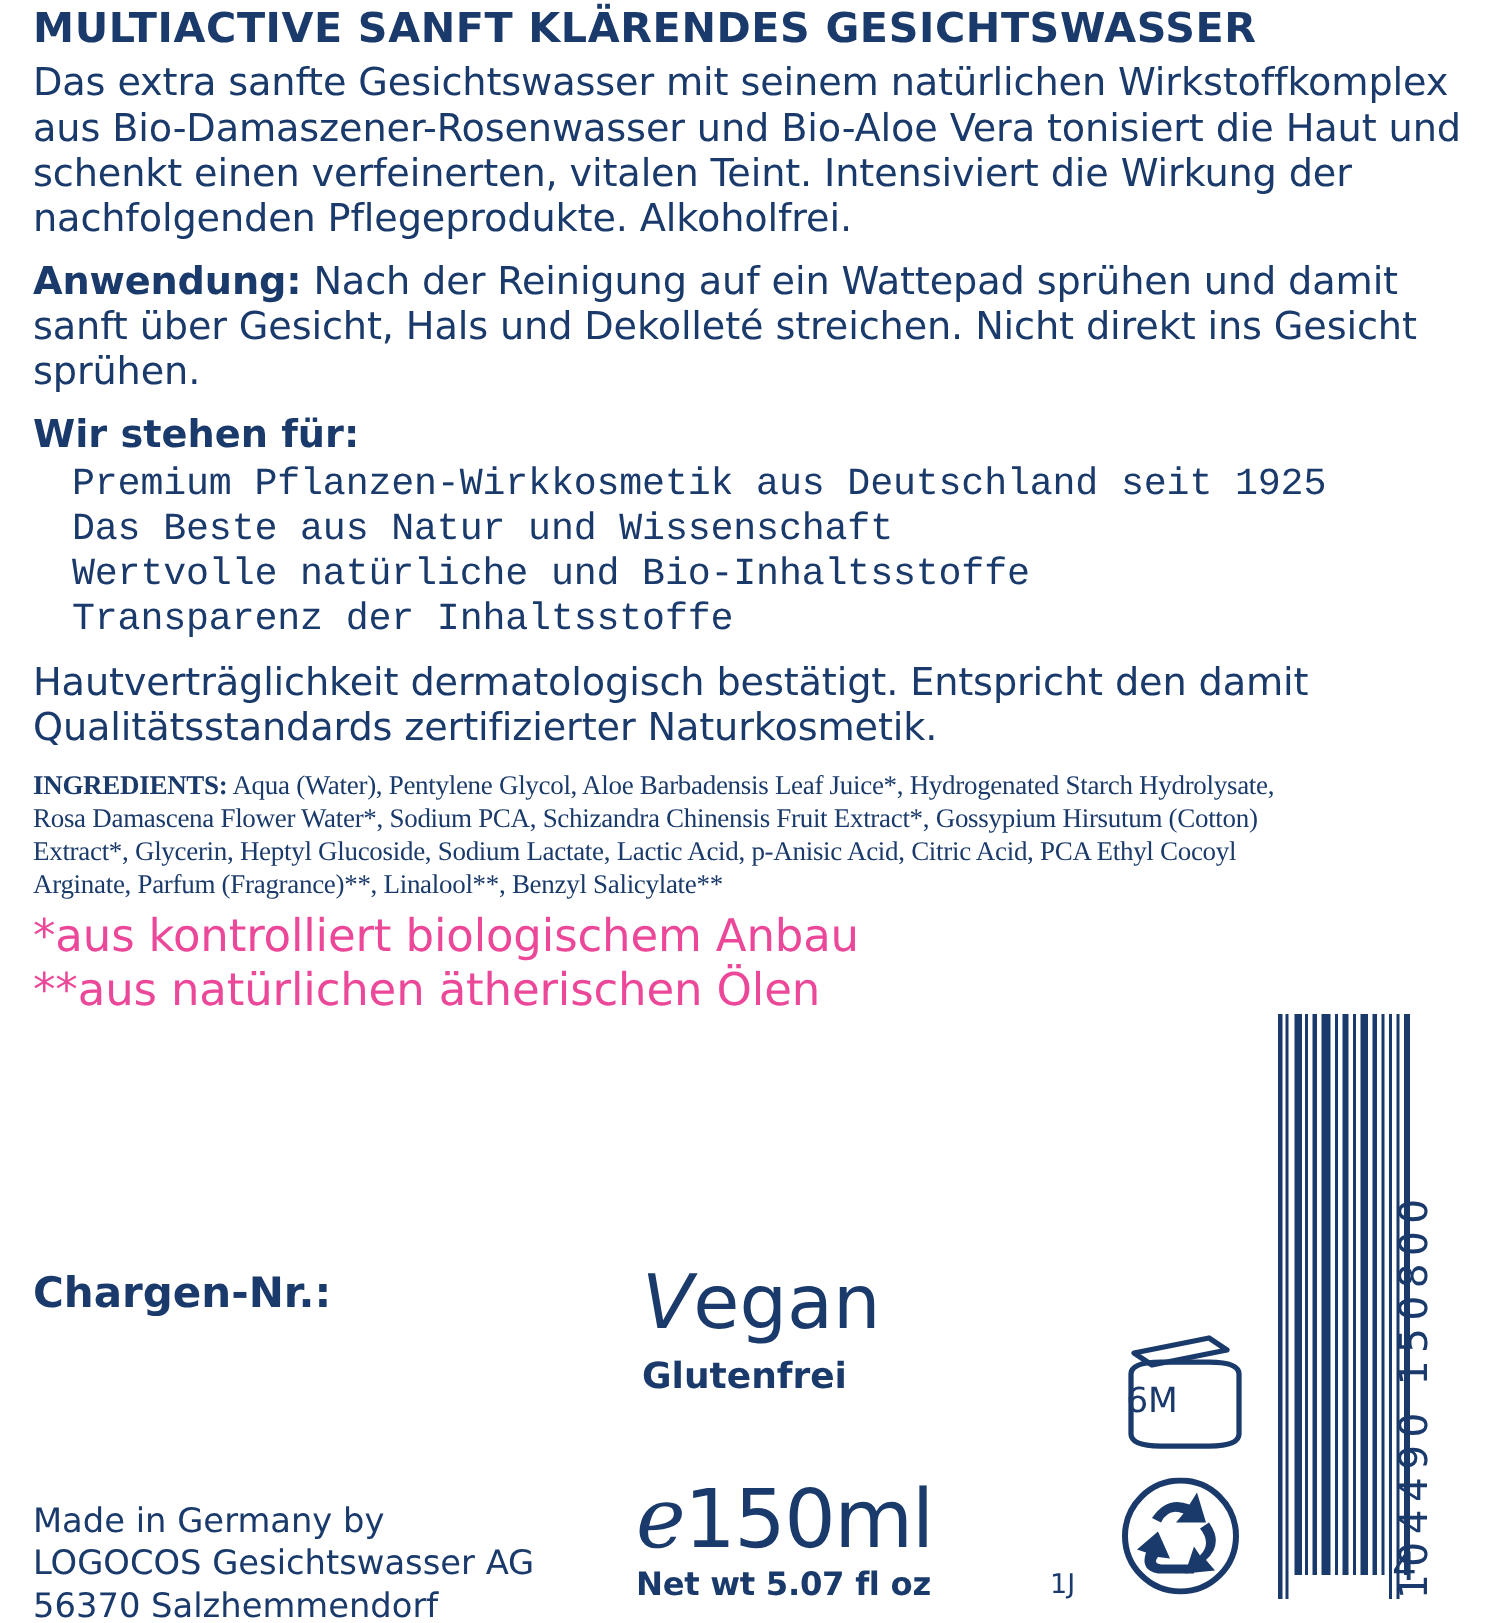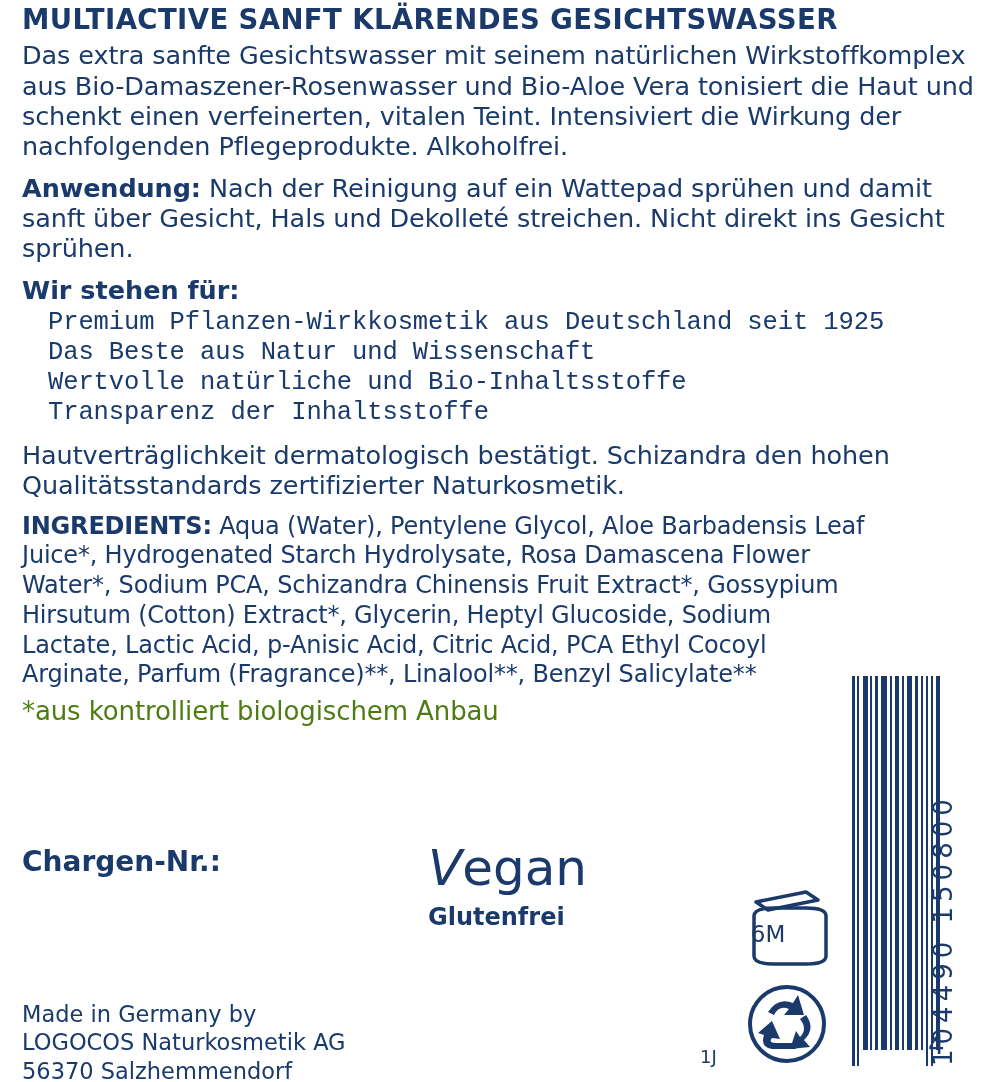--- a/index.html
+++ b/index.html
@@ -60,31 +60,32 @@
   }
   .bullets li {
     font-size: 25.5px;
     line-height: 1.175;
     padding-left: 26px;
     color: #1a3a6b;
     letter-spacing: -0.1px;
     font-family: Liberation Mono, monospace;
   }
   .ingredients {
-    font-size: 24px;
+    font-size: 18px;
     line-height: 1.24;
     margin-bottom: 6px;
     color: #1a3a6b;
     letter-spacing: -0.2px;
     width: 845px;
+    font-family: Liberation Serif, serif;
   }
   .footnote {
-    font-size: 26px;
+    font-size: 30px;
     line-height: 1.22;
-    color: #4d7c0f;
+    color: #ec4899;
     letter-spacing: -0.1px;
   }
   .charge {
     position: absolute;
     left: 22px;
     top: 845px;
     font-size: 28px;
     font-weight: bold;
     color: #1a3a6b;
   }
@@ -228,40 +229,45 @@
     <div class="para"><span class="bold">Anwendung:</span><span> Nach der Reinigung auf ein Wattepad sprühen und damit sanft über Gesicht, Hals und Dekolleté streichen. Nicht direkt ins Gesicht sprühen.</span></div>
 
     <div class="heading">Wir stehen für:</div>
     <ul class="bullets">
       <li>Premium Pflanzen-Wirkkosmetik aus Deutschland seit 1925</li>
       <li>Das Beste aus Natur und Wissenschaft</li>
       <li>Wertvolle natürliche und Bio-Inhaltsstoffe</li>
       <li>Transparenz der Inhaltsstoffe</li>
     </ul>
 
-    <div class="para">Hautverträglichkeit dermatologisch bestätigt. Schizandra den hohen Qualitätsstandards zertifizierter Naturkosmetik.</div>
+    <div class="para">Hautverträglichkeit dermatologisch bestätigt. Entspricht den damit Qualitätsstandards zertifizierter Naturkosmetik.</div>
 
     <div class="ingredients"><span class="bold">INGREDIENTS:</span><span> Aqua (Water), Pentylene Glycol, Aloe Barbadensis Leaf Juice*, Hydrogenated Starch Hydrolysate, Rosa Damascena Flower Water*, Sodium PCA, Schizandra Chinensis Fruit Extract*, Gossypium Hirsutum (Cotton) Extract*, Glycerin, Heptyl Glucoside, Sodium Lactate, Lactic Acid, p-Anisic Acid, Citric Acid, PCA Ethyl Cocoyl Arginate, Parfum (Fragrance)**, Linalool**, Benzyl Salicylate**</span></div>
 
     <div class="footnote">*aus kontrolliert biologischem Anbau</div>
+    <div class="footnote">**aus natürlichen ätherischen Ölen</div>
   </div>
 
   <div class="charge">Chargen-Nr.:</div>
 
   <div class="vegan-block">
     <div class="vegan-word"><span class="v">V</span><span>egan</span></div>
     <div class="glutenfrei">Glutenfrei</div>
   </div>
 
+  <div class="volume-block">
+    <div class="volume-main"><span class="e-mark">e</span><span>150ml</span></div>
+    <div class="volume-sub">Net wt 5.07 fl oz</div>
+  </div>
 
   <div class="batch-code">1J</div>
 
   <div class="madeby">
     <div>Made in Germany by</div>
-    <div>LOGOCOS Naturkosmetik AG</div>
+    <div>LOGOCOS Gesichtswasser AG</div>
     <div>56370 Salzhemmendorf</div>
     <div class="www">www.heliotrop.de</div>
   </div>
 
   <svg class="pao" viewBox="0 0 96 76">
     <path d="M12 12 L62 2 L74 10 L24 20 Z" fill="none" stroke="#1a3a6b" stroke-width="3.5" stroke-linejoin="round"></path>
     <path d="M10 26 L10 66 Q10 74 30 74 L62 74 Q82 74 82 66 L82 26 Q82 18 62 18 L30 18 Q10 18 10 26 Z" fill="none" stroke="#1a3a6b" stroke-width="3.5"></path>
   </svg>
   <div class="pao-text" style="position:absolute; left:720px; top:890px; width:96px; height:76px;">6M</div>
 

